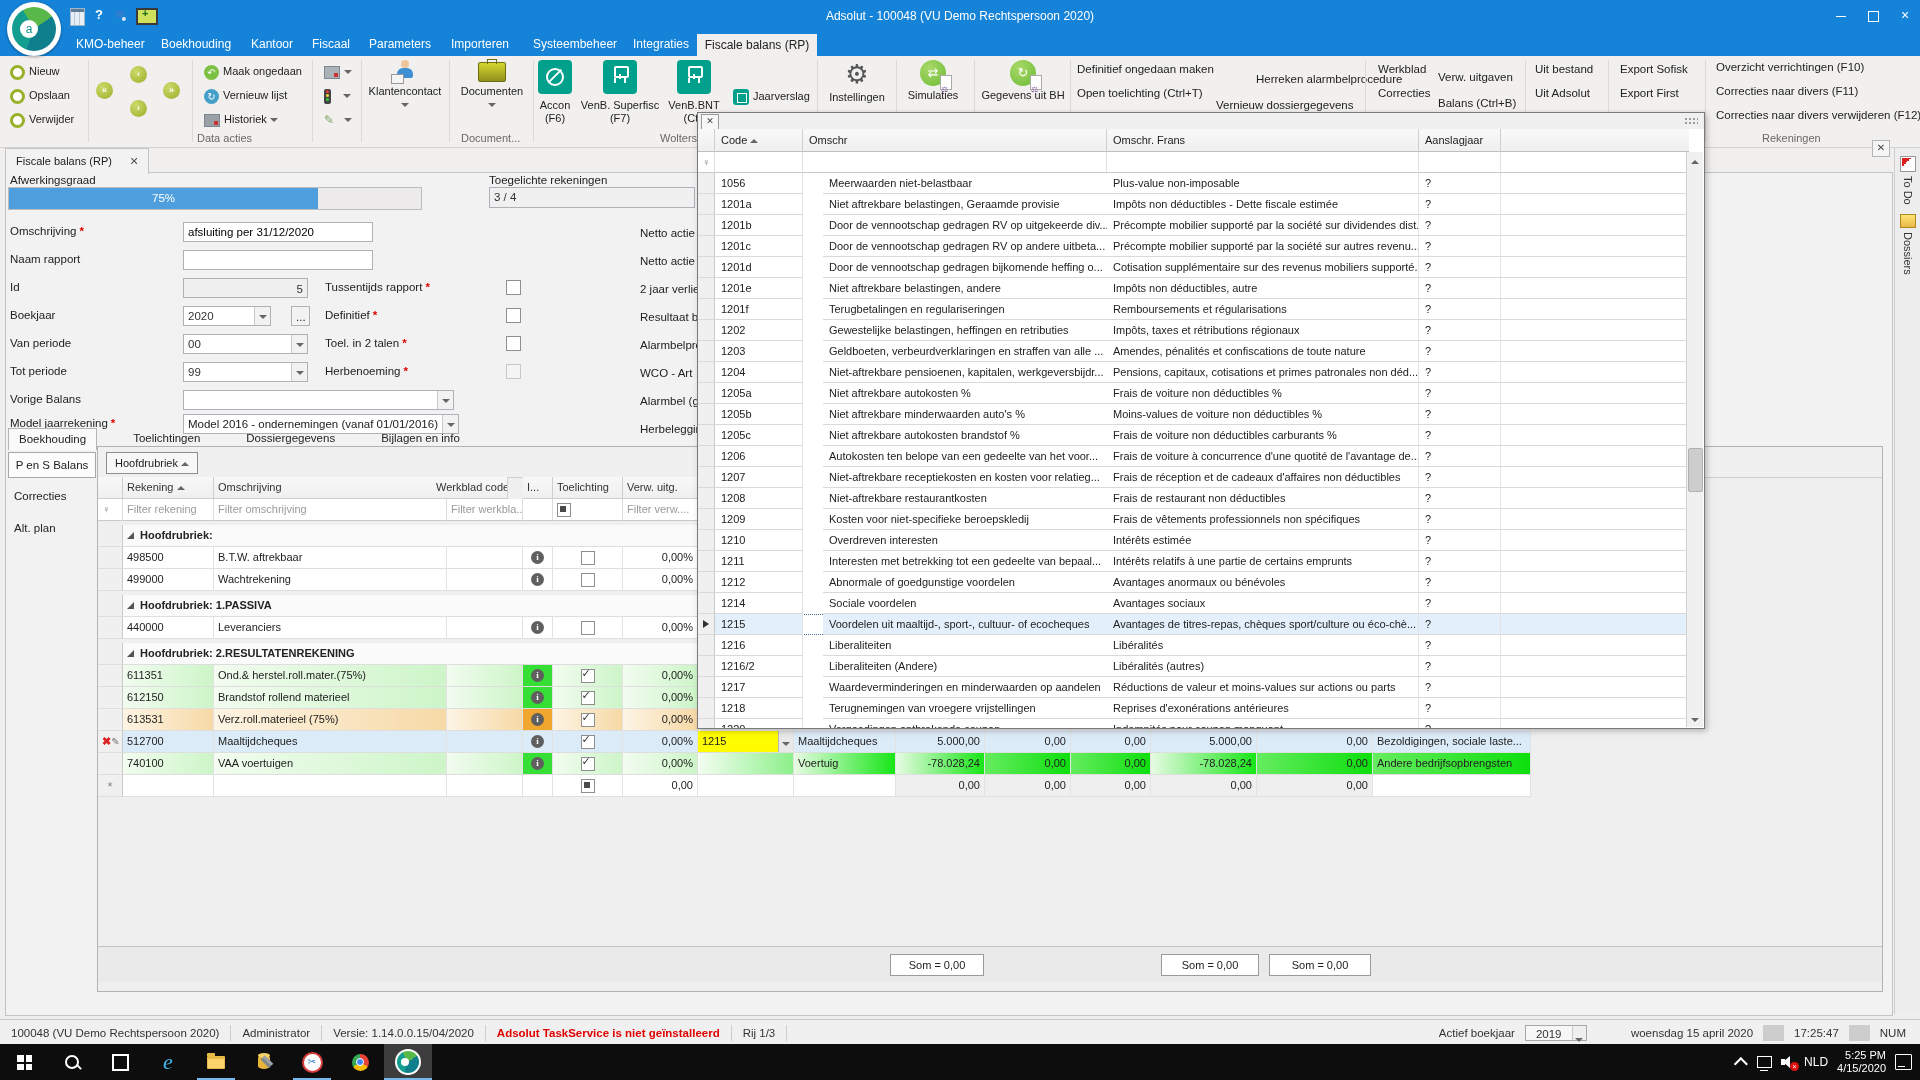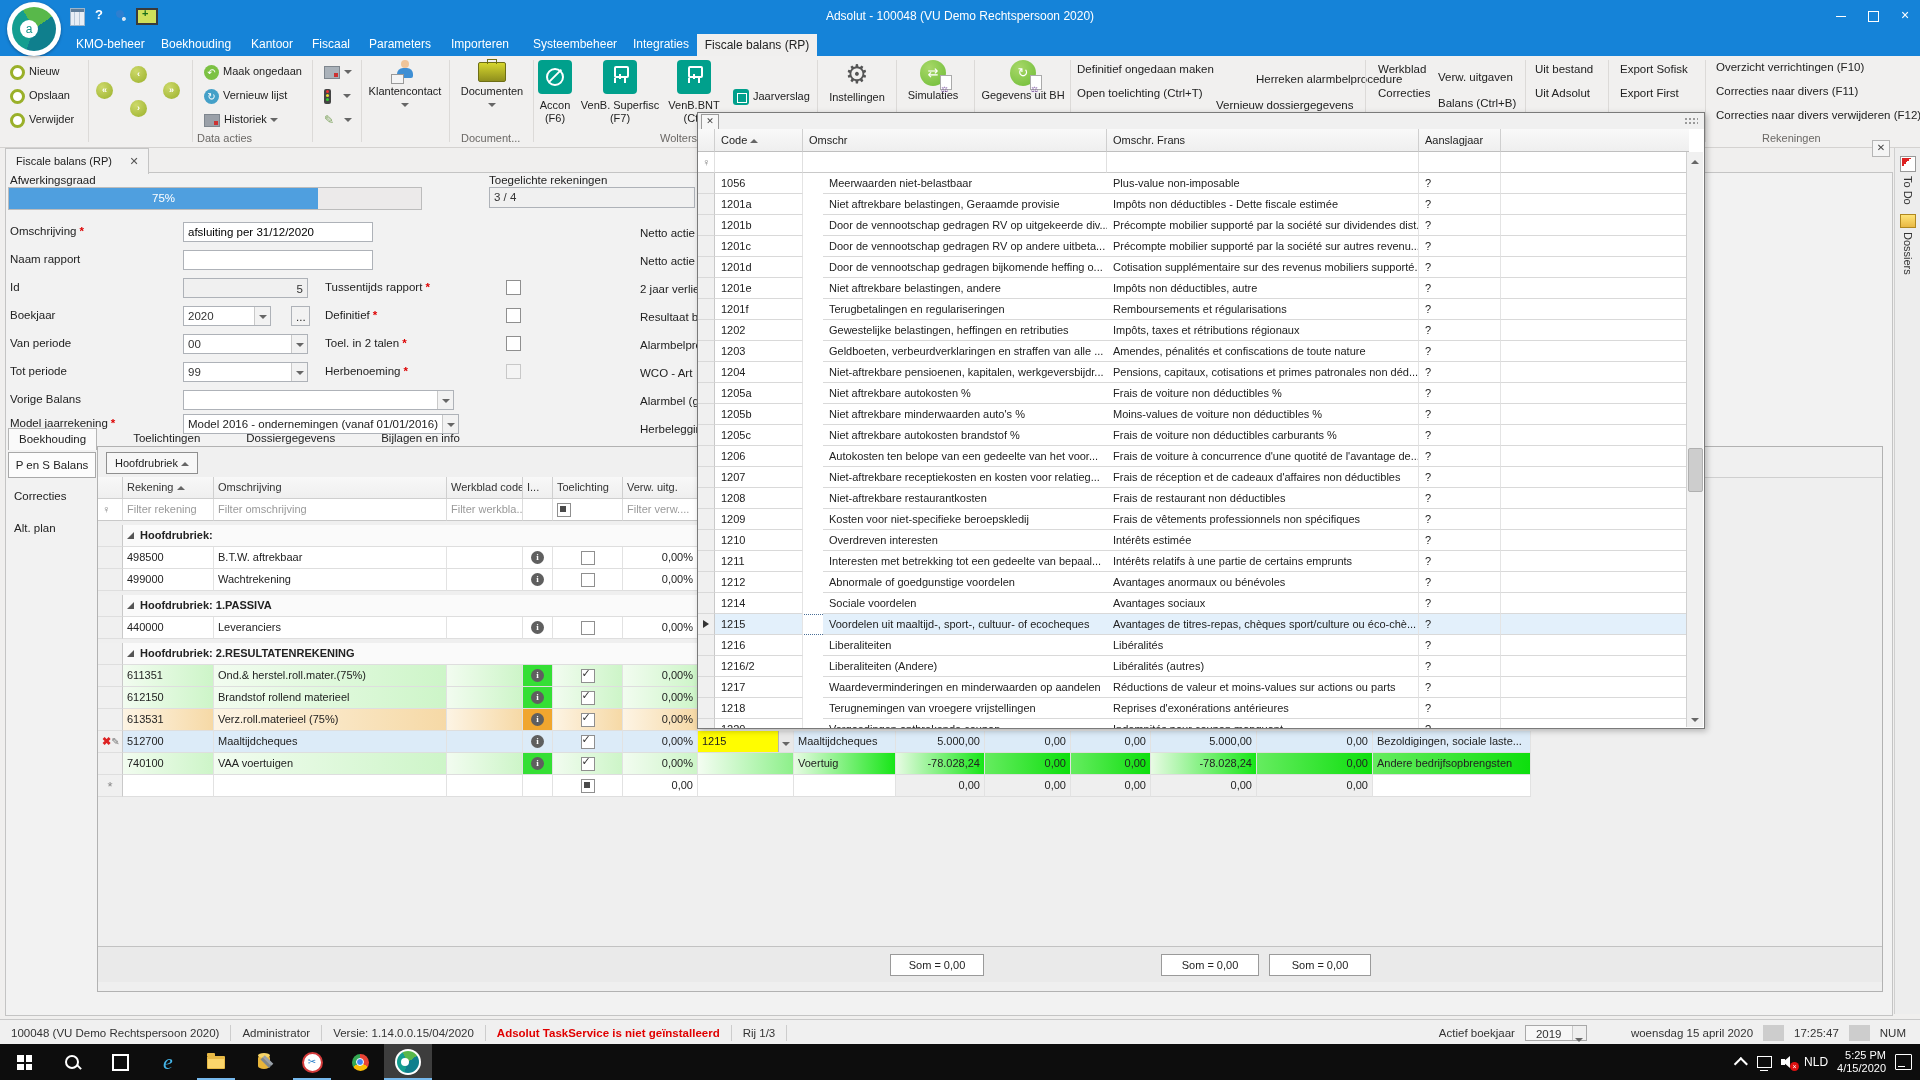--- a/index.html
+++ b/index.html
@@ -411,21 +411,21 @@
   <div class="sidetab" style="top:490px;left:14px;">Correcties</div>
   <div class="sidetab" style="top:522px;left:14px;">Alt. plan</div>
 
   <div class="grid">
     <div class="groupbar">
       <div class="groupchip"><span>Hoofdrubriek</span> <span class="tri-u"></span></div>
     </div>
     <div class="gh" style="left:0;width:25px;"></div>
     <div class="gh" style="left:25px;width:91px;"><span>Rekening</span> <span class="tri-u"></span></div>
     <div class="gh" style="left:116px;width:233px;">Omschrijving</div>
-    <div class="gh" style="left:349px;width:76px;">Werkblad code</div>
+    <div class="gh" style="left:334px;width:76px;">Werkblad code</div>
     <div class="gh" style="left:425px;width:30px;">I...</div>
     <div class="gh" style="left:455px;width:70px;">Toelichting</div>
     <div class="gh" style="left:525px;width:75px;">Verw. uitg.</div>
     <div class="gf" style="left:0;width:25px;color:#777;">♀</div>
     <div class="gf" style="left:25px;width:91px;text-align:left;">Filter rekening</div>
     <div class="gf" style="left:116px;width:233px;text-align:left;">Filter omschrijving</div>
     <div class="gf" style="left:349px;width:76px;text-align:left;">Filter werkbla...</div>
     <div class="gf" style="left:425px;width:30px;"></div>
     <div class="gf" style="left:455px;width:70px;"><span class="gcb ind"></span></div>
     <div class="gf" style="left:525px;width:75px;text-align:left;">Filter verw....</div>

